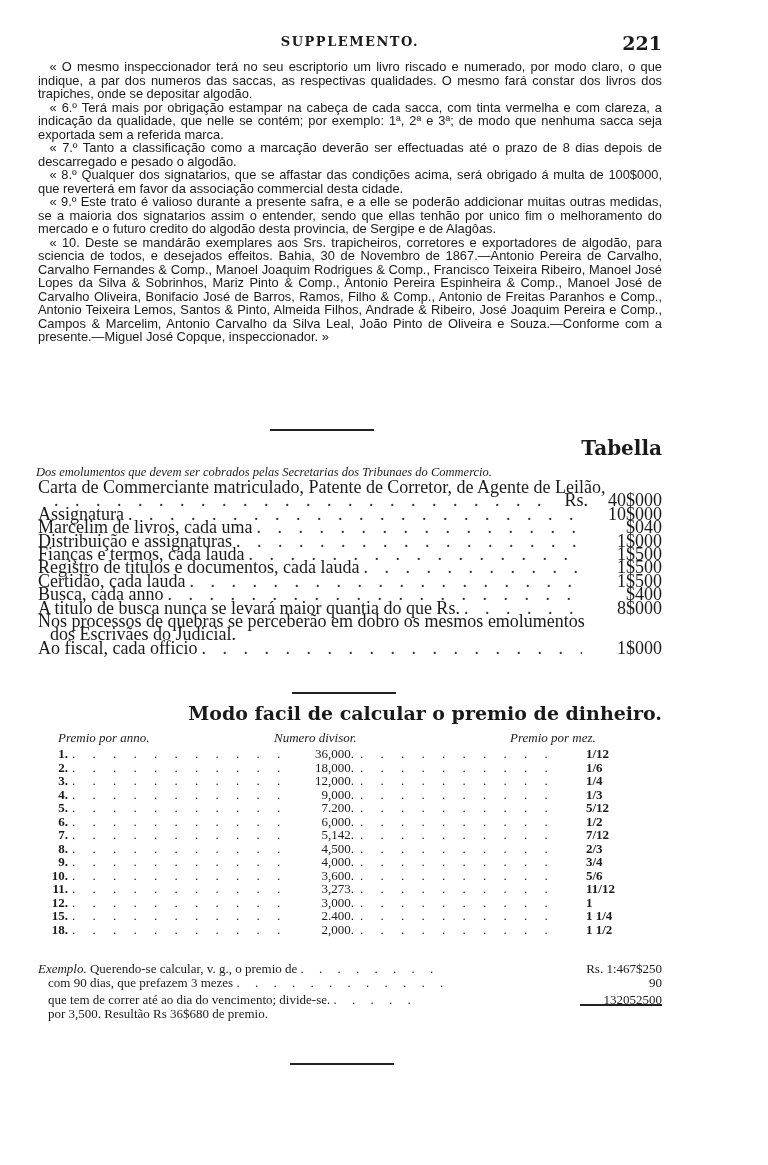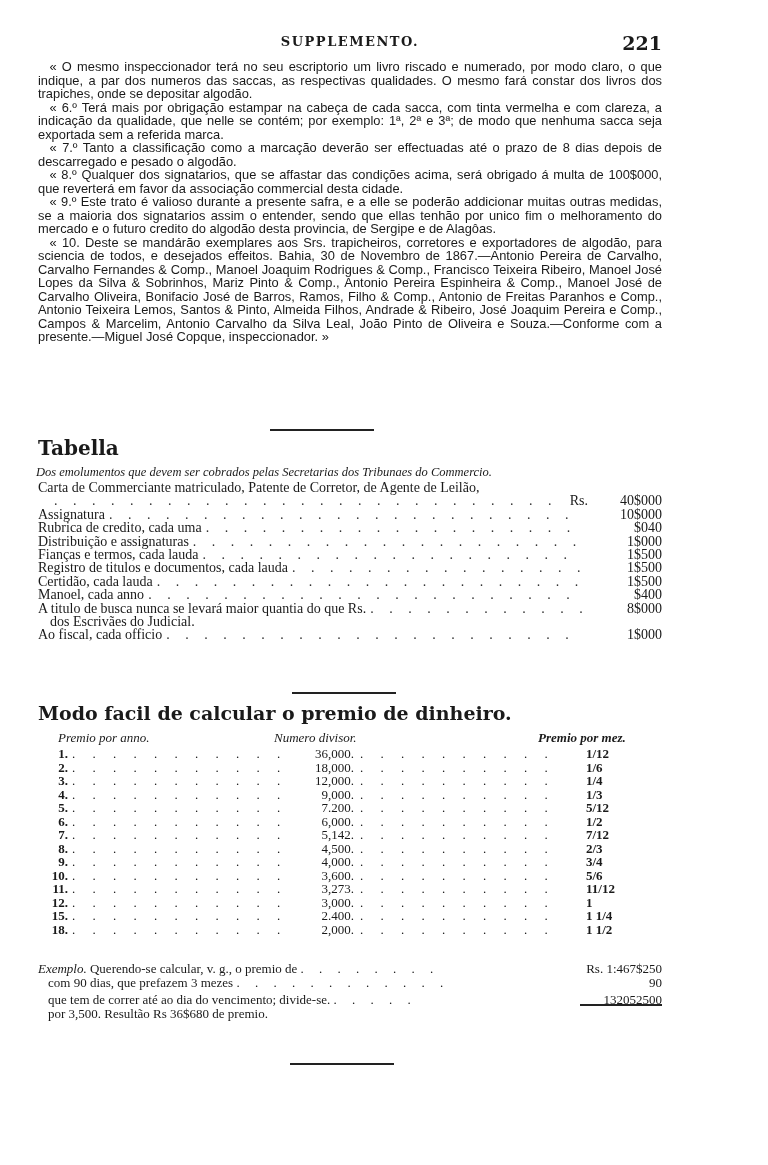--- a/index.html
+++ b/index.html
@@ -21,28 +21,28 @@
     .body-text {
       position: absolute; top: 60px; left: 0; width: 624px;
       font-size: 13.4px; line-height: 13.5px; text-align: justify;
       font-family: "Liberation Sans Narrow", "Liberation Sans", sans-serif;
       transform: scaleX(0.96); transform-origin: left top;
       width: 650px;
     }
     .body-text p { margin: 0; text-indent: 12px; }
     .rule { position: absolute; height: 2px; background: #222; }
     .section-title {
-      position: absolute; left: 0; width: 624px; text-align: left;
+      position: absolute; left: 0; width: 624px; text-align: right;
       font-family: "DejaVu Serif", serif; font-weight: bold;
     }
     .subtitle {
       position: absolute; left: -2px; top: 465px; width: 640px;
       font-style: italic; font-size: 12.5px;
     }
-    .fees { position: absolute; top: 481px; left: 0; width: 624px; font-size: 14px; line-height: 13.4px; }
+    .fees { position: absolute; top: 481px; left: 0; width: 624px; font-size: 18px; line-height: 13.4px; }
     .fee-row { display: flex; align-items: baseline; white-space: nowrap; }
     .fee-label { flex: 0 0 auto; }
     .fee-leader { flex: 1 1 auto; overflow: hidden; letter-spacing: 6px; color: #333; padding-left: 4px; }
     .fee-unit { flex: 0 0 auto; padding: 0 16px 0 6px; }
     .fee-value { flex: 0 0 auto; width: 58px; text-align: right; }
     .fee-indent { padding-left: 12px; }
     .headers { position: absolute; top: 730px; left: 0; width: 624px; font-style: italic; font-size: 13px; }
     .headers span { position: absolute; white-space: nowrap; }
     .rates { position: absolute; top: 747px; left: 0; width: 624px; font-size: 13px; line-height: 13.5px; }
     .rate-row { position: relative; height: 13.5px; white-space: nowrap; }
@@ -91,21 +91,21 @@
         <span class="fee-unit">Rs.</span>
         <span class="fee-value">40$000</span>
       </div>
       <div class="fee-row">
         <span class="fee-label">Assignatura</span>
         <span class="fee-leader">. . . . . . . . . . . . . . . . . . . . . . . . . . . . . . . . . . . . . . . .</span>
         <span class="fee-unit"></span>
         <span class="fee-value">10$000</span>
       </div>
       <div class="fee-row">
-        <span class="fee-label">Rubrica de credito, cada uma</span>
+        <span class="fee-label">Marcelim de livros, cada uma</span>
         <span class="fee-leader">. . . . . . . . . . . . . . . . . . . . . . . . . . . . . . . . . . . . . . . .</span>
         <span class="fee-unit"></span>
         <span class="fee-value">$040</span>
       </div>
       <div class="fee-row">
         <span class="fee-label">Distribuição e assignaturas</span>
         <span class="fee-leader">. . . . . . . . . . . . . . . . . . . . . . . . . . . . . . . . . . . . . . . .</span>
         <span class="fee-unit"></span>
         <span class="fee-value">1$000</span>
       </div>
@@ -121,49 +121,52 @@
         <span class="fee-unit"></span>
         <span class="fee-value">1$500</span>
       </div>
       <div class="fee-row">
         <span class="fee-label">Certidão, cada lauda</span>
         <span class="fee-leader">. . . . . . . . . . . . . . . . . . . . . . . . . . . . . . . . . . . . . . . .</span>
         <span class="fee-unit"></span>
         <span class="fee-value">1$500</span>
       </div>
       <div class="fee-row">
-        <span class="fee-label">Manoel, cada anno</span>
+        <span class="fee-label">Busca, cada anno</span>
         <span class="fee-leader">. . . . . . . . . . . . . . . . . . . . . . . . . . . . . . . . . . . . . . . .</span>
         <span class="fee-unit"></span>
         <span class="fee-value">$400</span>
       </div>
       <div class="fee-row">
         <span class="fee-label">A titulo de busca nunca se levará maior quantia do que Rs.</span>
         <span class="fee-leader">. . . . . . . . . . . . . . . . . . . . . . . . . . . . . . . . . . . . . . . .</span>
         <span class="fee-unit"></span>
         <span class="fee-value">8$000</span>
+      </div>
+      <div class="fee-row">
+        <span class="fee-label">Nos processos de quebras se perceberão em dobro os mesmos emolumentos</span>
       </div>
       <div class="fee-row fee-indent">
         <span class="fee-label">dos Escrivães do Judicial.</span>
       </div>
       <div class="fee-row">
         <span class="fee-label">Ao fiscal, cada officio</span>
         <span class="fee-leader">. . . . . . . . . . . . . . . . . . . . . . . . . . . . . . . . . . . . . . . .</span>
         <span class="fee-unit"></span>
         <span class="fee-value">1$000</span>
       </div>
     </div>
 
   <div class="rule" style="top:692px; left:254px; width:104px;"></div>
   <div class="section-title" style="top:702px; font-size:19px;">Modo facil de calcular o premio de dinheiro.</div>
 
   <div class="headers">
     <span style="left:20px;">Premio por anno.</span>
     <span style="left:236px;">Numero divisor.</span>
-    <span style="left:500px;font-weight:bold;">Premio por mez.</span>
+    <span style="left:472px;">Premio por mez.</span>
   </div>
 
   <div class="rates" id="rates">
       <div class="rate-row">
         <span class="r-year">1.</span>
         <span class="r-lead1">. . . . . . . . . . . . . . . . . . . . . .</span>
         <span class="r-div">36,000.</span>
         <span class="r-lead2">. . . . . . . . . . . . . . . . . . . . . .</span>
         <span class="r-month">1/12</span>
       </div>

